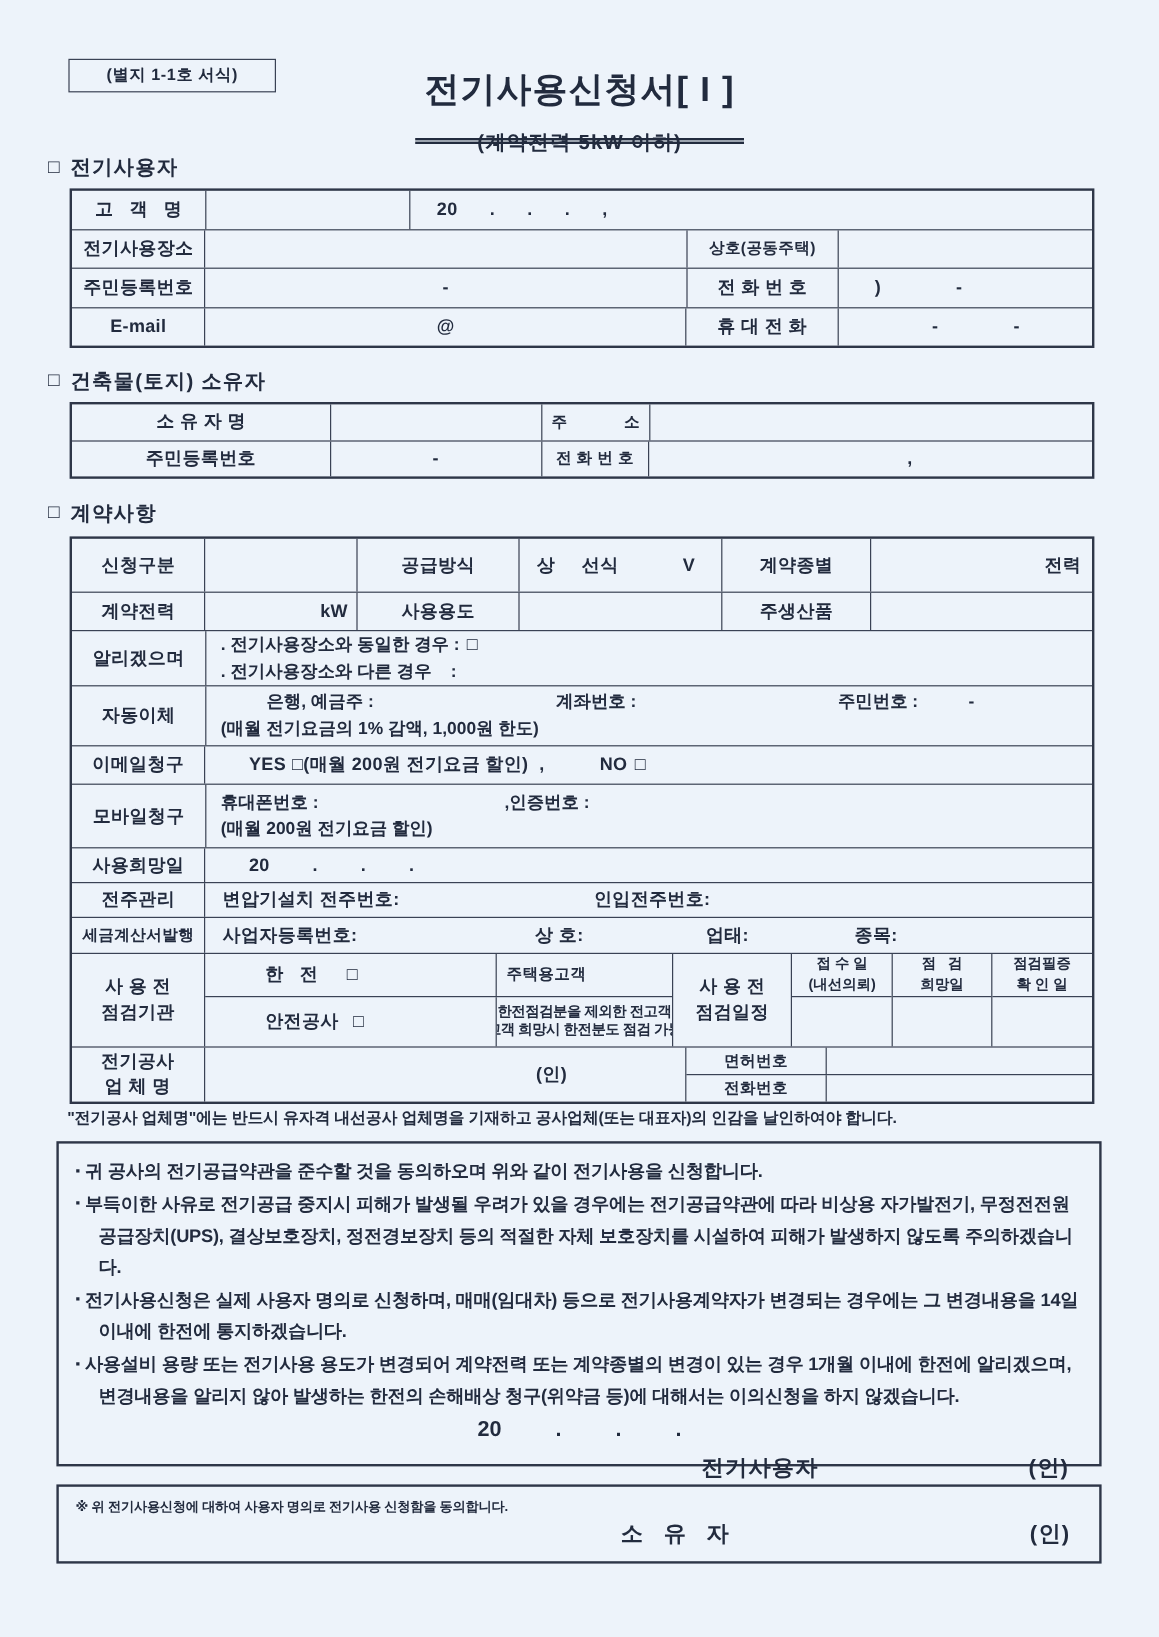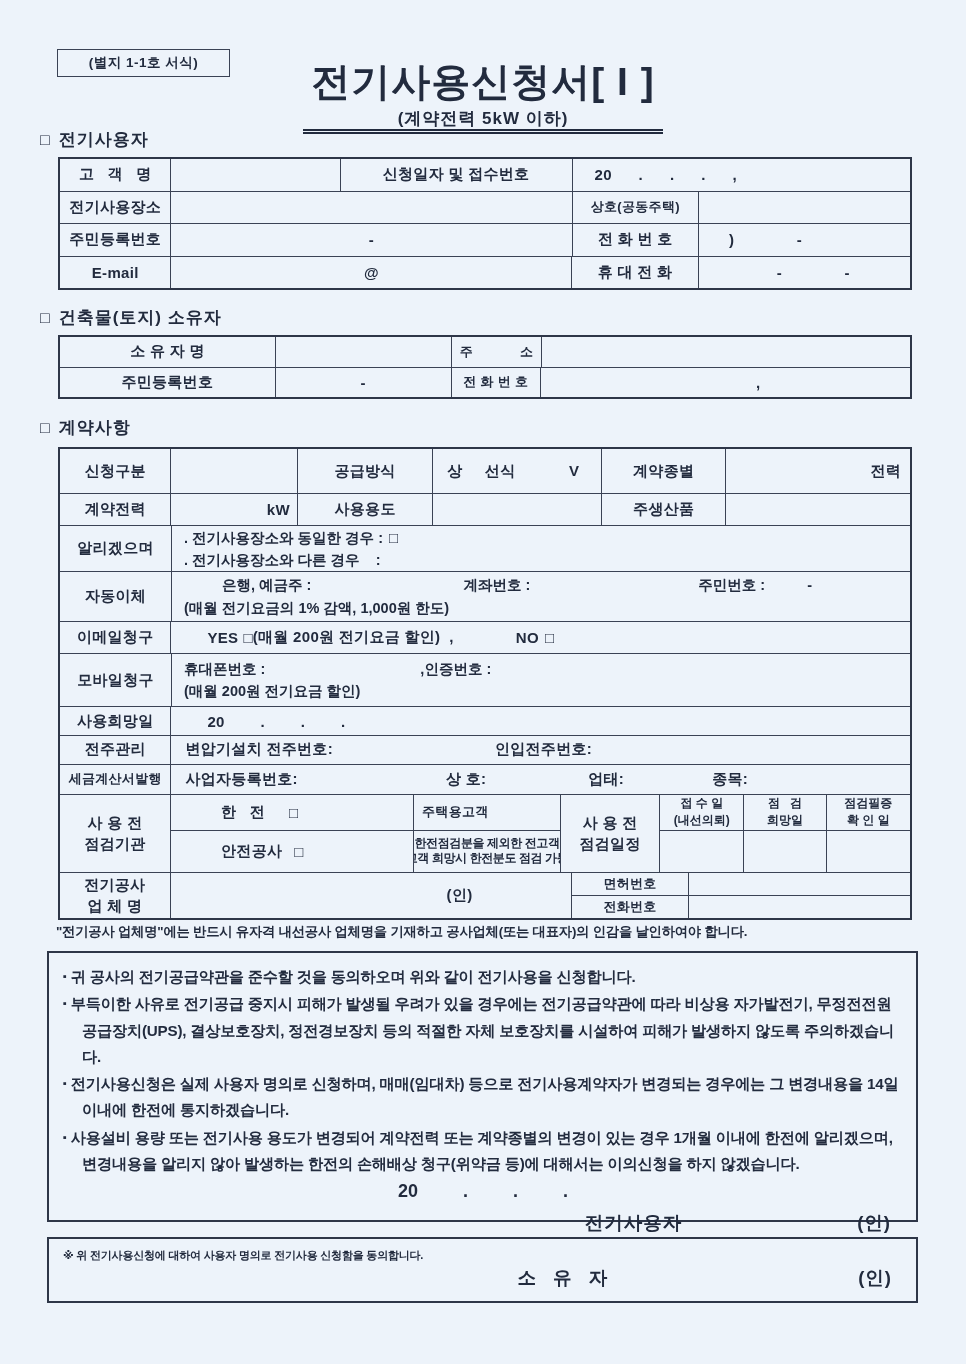--- a/index.html
+++ b/index.html
@@ -14,21 +14,21 @@
   #page{position:absolute;inset:0}
 
   
   #formcode{
     position:absolute;left:57px;top:49px;width:173px;height:28px;
     border:1.6px solid #3a4254;display:flex;align-items:center;justify-content:center;
     font-size:13.5px;font-weight:700;letter-spacing:.5px;
   }
   #title{position:absolute;top:55px;left:0;width:966px;text-align:center}
   #title span{
-    display:inline-block;font-size:39px;font-weight:800;letter-spacing:1px;
+    display:inline-block;font-size:29px;font-weight:800;letter-spacing:1px;
     border-bottom:5px double #222b3e;padding:0 8px 20px 8px;
   }
   #subtitle{position:absolute;top:107px;left:0;width:966px;text-align:center;
     font-size:17px;font-weight:700;letter-spacing:1px}
 
   .sec{position:absolute;left:40px;font-size:17px;font-weight:700;letter-spacing:1px;
     display:flex;align-items:center;gap:8px}
   .sec .sq{font-size:16px;font-weight:400}
 
   
@@ -83,21 +83,20 @@
 
   <div class="sec" style="top:128px">
     <span class="sq">□</span>
     <span>전기사용자</span>
   </div>
 
   <div class="tbl" style="left:58px;top:157px;width:854px;height:133px">
     <div class="trow" style="flex:1">
       <div class="c" style="width:112px">고   객   명</div>
       <div class="c" style="width:170px"></div>
-      <div class="c" style="width:233px">신청일자 및 접수번호</div>
       <div class="c nr left" style="width:339px;padding-left:22px">20      .      .      .      ,</div>
     </div>
     <div class="trow" style="flex:1">
       <div class="c" style="width:112px">전기사용장소</div>
       <div class="c" style="width:403px"></div>
       <div class="c fs13" style="width:127px">상호(공동주택)</div>
       <div class="c nr" style="width:212px"></div>
     </div>
     <div class="trow" style="flex:1">
       <div class="c" style="width:112px">주민등록번호</div>
@@ -185,21 +184,21 @@
         </div>
       </div>
     </div>
 
     <div class="trow" style="height:33px">
       <div class="c" style="width:112px">이메일청구</div>
       <div class="c nr left" style="width:742px;padding-left:36px">
         <span>YES</span>
         <span class="cbx" style="margin-left:5px">□</span>
         <span>(매월 200원 전기요금 할인)  ,</span>
-        <span style="margin-left:62px">NO</span>
+        <span style="margin-left:46px">NO</span>
         <span class="cbx" style="margin-left:6px">□</span>
       </div>
     </div>
 
     <div class="trow" style="height:55px">
       <div class="c" style="width:112px">모바일청구</div>
       <div class="stack nr" style="width:742px">
         <div class="ln">
           <span>휴대폰번호 :</span>
           <span style="margin-left:155px">,인증번호 :</span>

